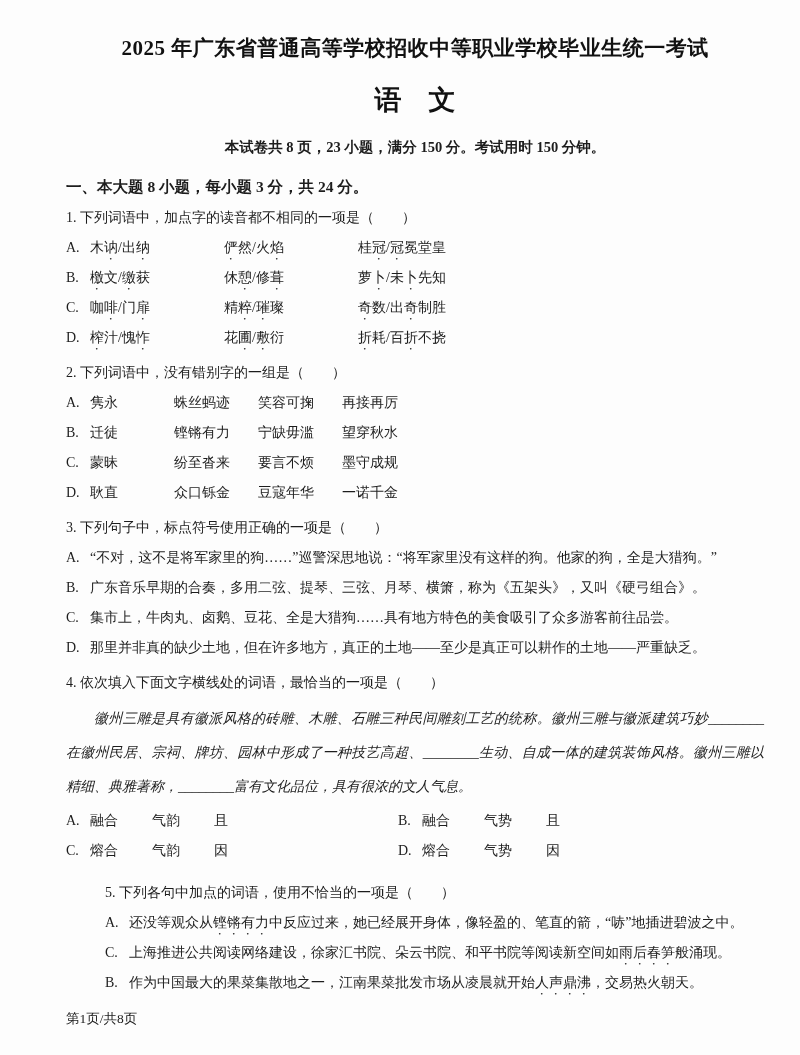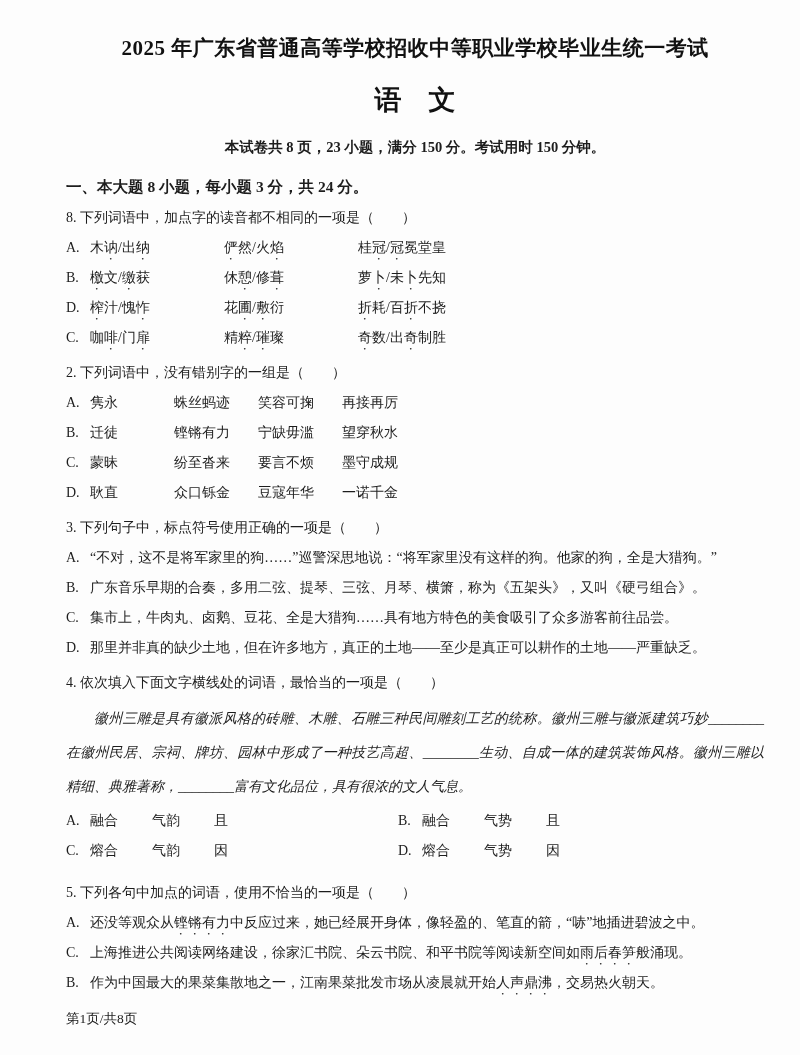--- a/index.html
+++ b/index.html
@@ -46,32 +46,32 @@
 
 <div class="page">
 
   <div class="title">2025 年广东省普通高等学校招收中等职业学校毕业生统一考试</div>
   <div class="subject">语　文</div>
   <div class="info">本试卷共 8 页，23 小题，满分 150 分。考试用时 150 分钟。</div>
 
   <div class="section-heading">一、本大题 8 小题，每小题 3 分，共 24 分。</div>
 
   <div class="q">
-    <div class="line">8. 下列词语中，加点字的读音都不相同的一项是（　　）</div>
+    <div class="line">1. 下列词语中，加点字的读音都不相同的一项是（　　）</div>
     <div class="line">
       <span class="lab">A.</span><span class="term"><span>木</span><span class="dot">讷</span><span>/出</span><span class="dot">纳</span></span><span class="term"><span class="dot">俨</span><span>然/火</span><span class="dot">焰</span></span><span class="term"><span>桂</span><span class="dot">冠</span><span>/</span><span class="dot">冠</span><span>冕堂皇</span></span>
     </div>
     <div class="line">
       <span class="lab">B.</span><span class="term"><span class="dot">檄</span><span>文/</span><span class="dot">缴</span><span>获</span></span><span class="term"><span>休</span><span class="dot">憩</span><span>/修</span><span class="dot">葺</span></span><span class="term"><span>萝</span><span class="dot">卜</span><span>/未</span><span class="dot">卜</span><span>先知</span></span>
     </div>
     <div class="line">
-      <span class="lab">D.</span><span class="term"><span class="dot">榨</span><span>汁/愧</span><span class="dot">怍</span></span><span class="term"><span>花</span><span class="dot">圃</span><span>/</span><span class="dot">敷</span><span>衍</span></span><span class="term"><span class="dot">折</span><span>耗/百</span><span class="dot">折</span><span>不挠</span></span>
+      <span class="lab">C.</span><span class="term"><span>咖</span><span class="dot">啡</span><span>/门</span><span class="dot">扉</span></span><span class="term"><span>精</span><span class="dot">粹</span><span>/</span><span class="dot">璀</span><span>璨</span></span><span class="term"><span class="dot">奇</span><span>数/出</span><span class="dot">奇</span><span>制胜</span></span>
     </div>
     <div class="line">
-      <span class="lab">C.</span><span class="term"><span>咖</span><span class="dot">啡</span><span>/门</span><span class="dot">扉</span></span><span class="term"><span>精</span><span class="dot">粹</span><span>/</span><span class="dot">璀</span><span>璨</span></span><span class="term"><span class="dot">奇</span><span>数/出</span><span class="dot">奇</span><span>制胜</span></span>
+      <span class="lab">D.</span><span class="term"><span class="dot">榨</span><span>汁/愧</span><span class="dot">怍</span></span><span class="term"><span>花</span><span class="dot">圃</span><span>/</span><span class="dot">敷</span><span>衍</span></span><span class="term"><span class="dot">折</span><span>耗/百</span><span class="dot">折</span><span>不挠</span></span>
     </div>
   </div>
 
   <div class="q">
     <div class="line">2. 下列词语中，没有错别字的一组是（　　）</div>
     <div class="line">
       <span class="lab">A.</span><span class="word">隽永</span><span class="word">蛛丝蚂迹</span><span class="word">笑容可掬</span><span class="word">再接再厉</span>
     </div>
     <div class="line">
       <span class="lab">B.</span><span class="word">迁徒</span><span class="word">铿锵有力</span><span class="word">宁缺毋滥</span><span class="word">望穿秋水</span>
@@ -112,21 +112,21 @@
       </div>
       <div class="line">
         <span class="lab">C.</span><span class="w4">熔合</span><span class="w4">气韵</span><span class="w4">因</span>
       </div>
       <div class="line">
         <span class="lab">D.</span><span class="w4">熔合</span><span class="w4">气势</span><span class="w4">因</span>
       </div>
     </div>
   </div>
 
-  <div class="q" style="margin-top:12px;">
+  <div class="q" style="margin-top:12px;margin-left:39px;">
     <div class="line">5. 下列各句中加点的词语，使用不恰当的一项是（　　）</div>
     <div class="line">
       <span class="lab">A.</span><span class="sentence"><span>还没等观众从</span><span class="dot">铿锵有力</span><span>中反应过来，她已经展开身体，像轻盈的、笔直的箭，“哧”地插进碧波之中。</span></span>
     </div>
     <div class="line">
       <span class="lab">C.</span><span class="sentence"><span>上海推进公共阅读网络建设，徐家汇书院、朵云书院、和平书院等阅读新空间如</span><span class="dot">雨后春笋</span><span>般涌现。</span></span>
     </div>
     <div class="line">
       <span class="lab">B.</span><span class="sentence"><span>作为中国最大的果菜集散地之一，江南果菜批发市场从凌晨就开始</span><span class="dot">人声鼎沸</span><span>，交易热火朝天。</span></span>
     </div>

